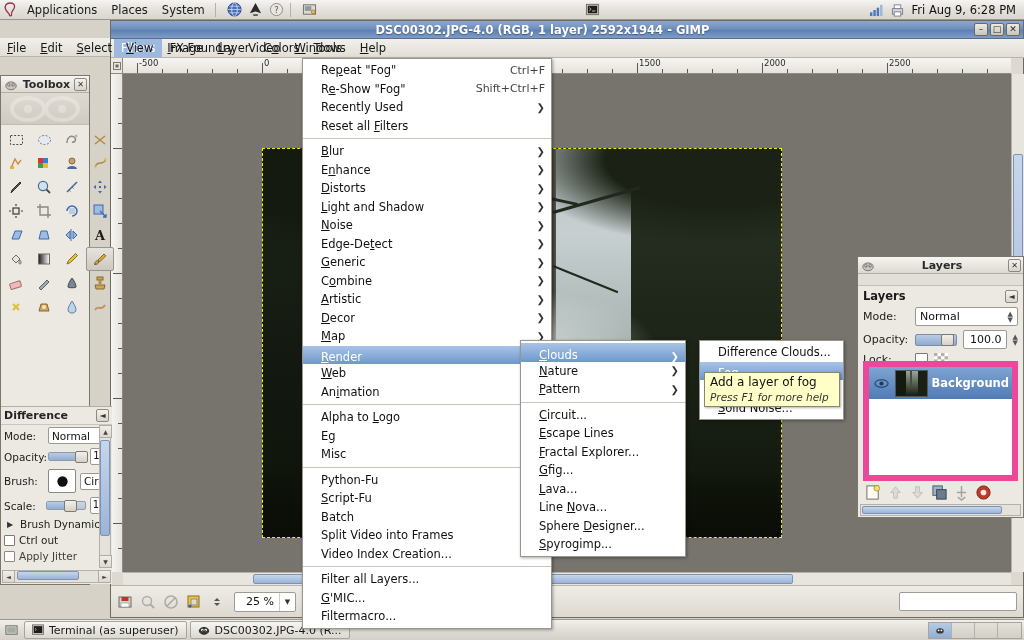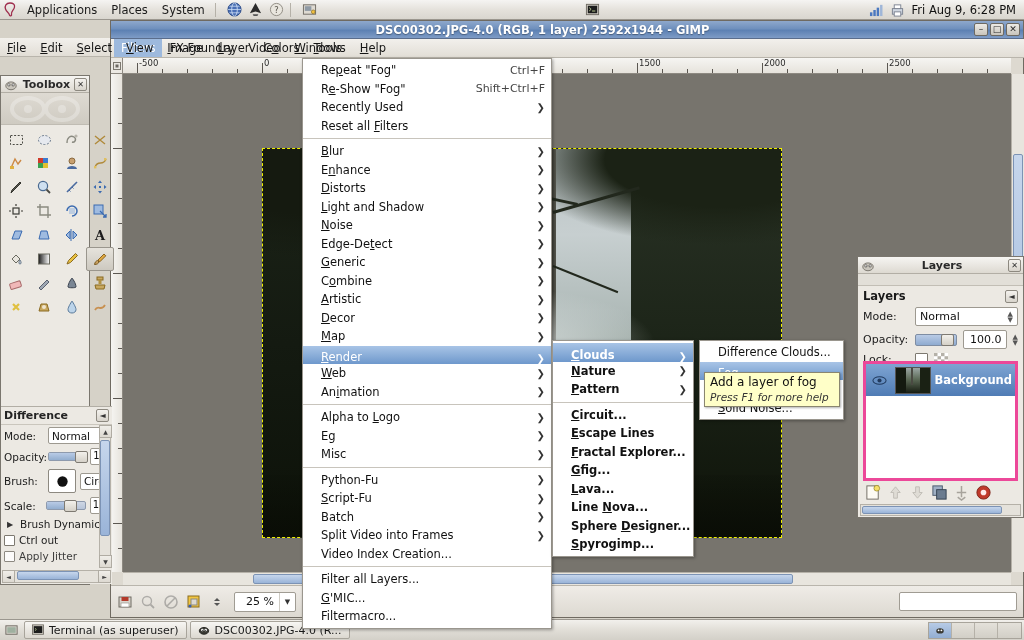--- a/index.html
+++ b/index.html
@@ -263,21 +263,21 @@
     flex: 1; height: 12px; background: linear-gradient(to bottom,#b9cbe6,#8fabd0);
     border: 1px solid #7e8da3; border-radius: 2px; position: relative;
   }
   .opacity-num {
     width: 44px; border: 1px solid #9d9990; background: #fff; height: 19px;
     font-size: 11px; color: #111; display:flex; align-items:center; justify-content:flex-end;
     padding-right: 4px; border-radius: 2px;
   }
   .layer-list {
     position: absolute; left: 5px; right: 5px; top: 104px; bottom: 36px;
-    background: #fff; border: 3px solid #ec4899;
+    background: #fff; border: 6px solid #ec4899;
   }
   .layer-item {
     display: flex; align-items: center; height: 32px; gap: 4px; padding: 0 3px;
     background: linear-gradient(to bottom,#7ea4d2,#4f7cb5);
   }
   .layer-name { color: #fff; font-size: 11.5px; font-weight: bold; }
   .layer-thumb {
     width: 36px; height: 27px; border: 1px solid #555;
     background: linear-gradient(to bottom, #9aa6a3 0%, #5c6a57 45%, #161c11 100%);
     position: relative; overflow: hidden;
@@ -1080,21 +1080,21 @@
         <span class="lbl">Filter all Layers...</span>
       </div>
       <div class="mi">
         <span class="lbl"><span class="u">G</span>'MIC...</span>
       </div>
       <div class="mi">
         <span class="lbl">Filtermacro...</span>
       </div>
     </div>
 
-  <div class="menu" id="renderMenu" style="left:552px; top:340px; width:142px;font-weight:bold;">
+  <div class="menu" id="renderMenu" style="left:520px; top:340px; width:166px;">
       <div class="mi hl">
         <span class="lbl"><span class="u">C</span>louds</span>
         <span class="arrow">❯</span>
       </div>
       <div class="mi">
         <span class="lbl"><span class="u">N</span>ature</span>
         <span class="arrow">❯</span>
       </div>
       <div class="mi">
         <span class="lbl"><span class="u">P</span>attern</span>

